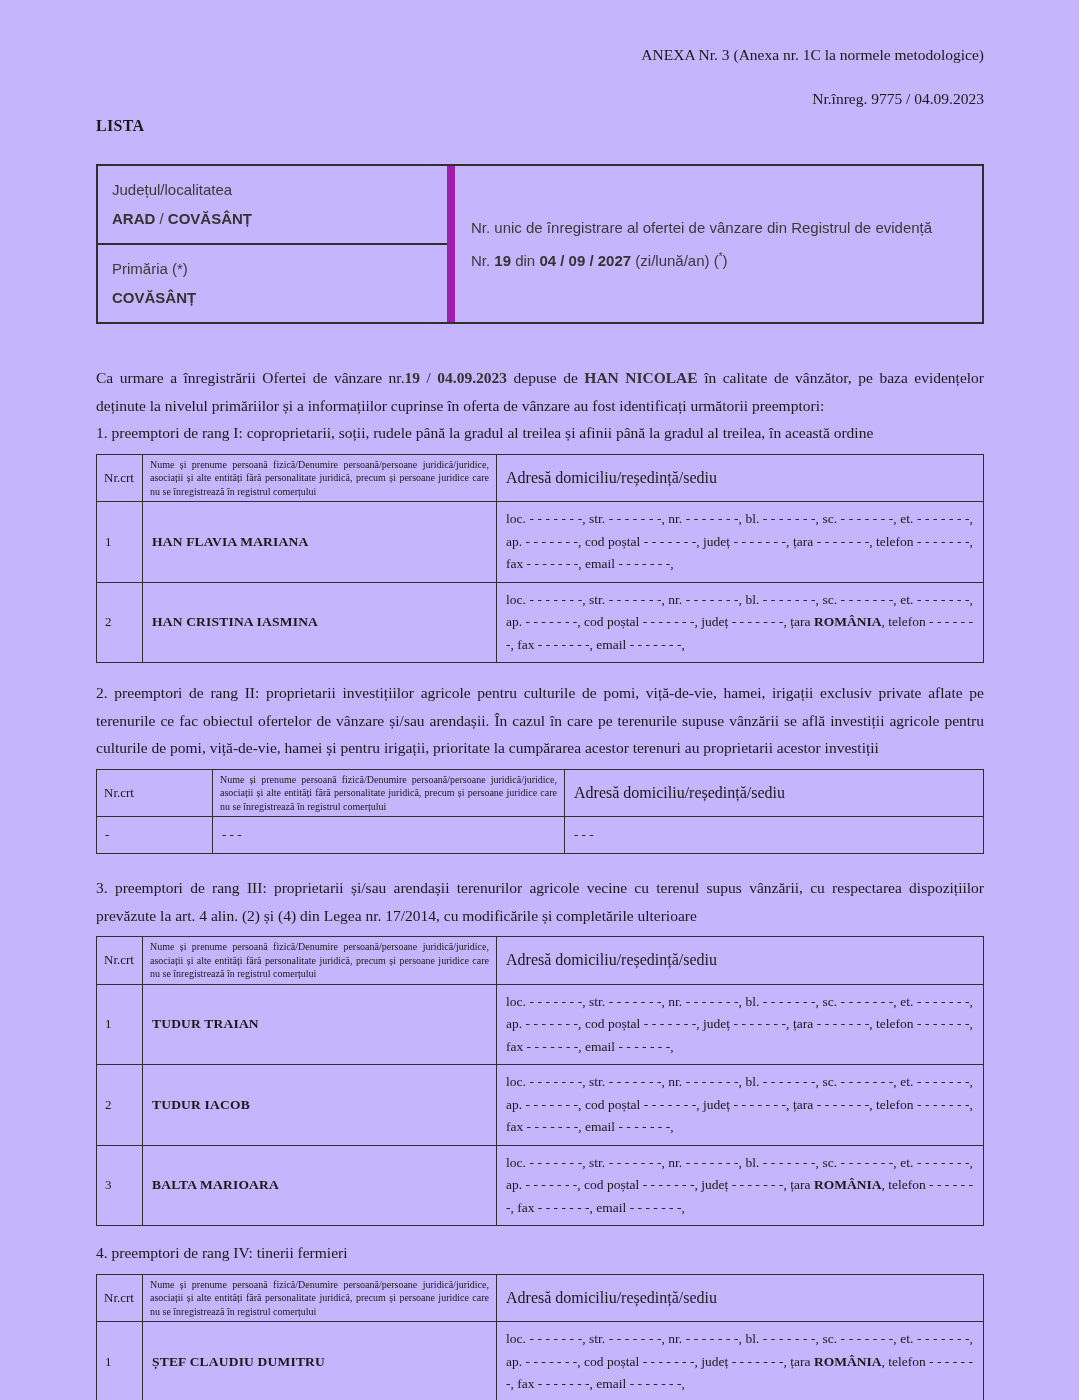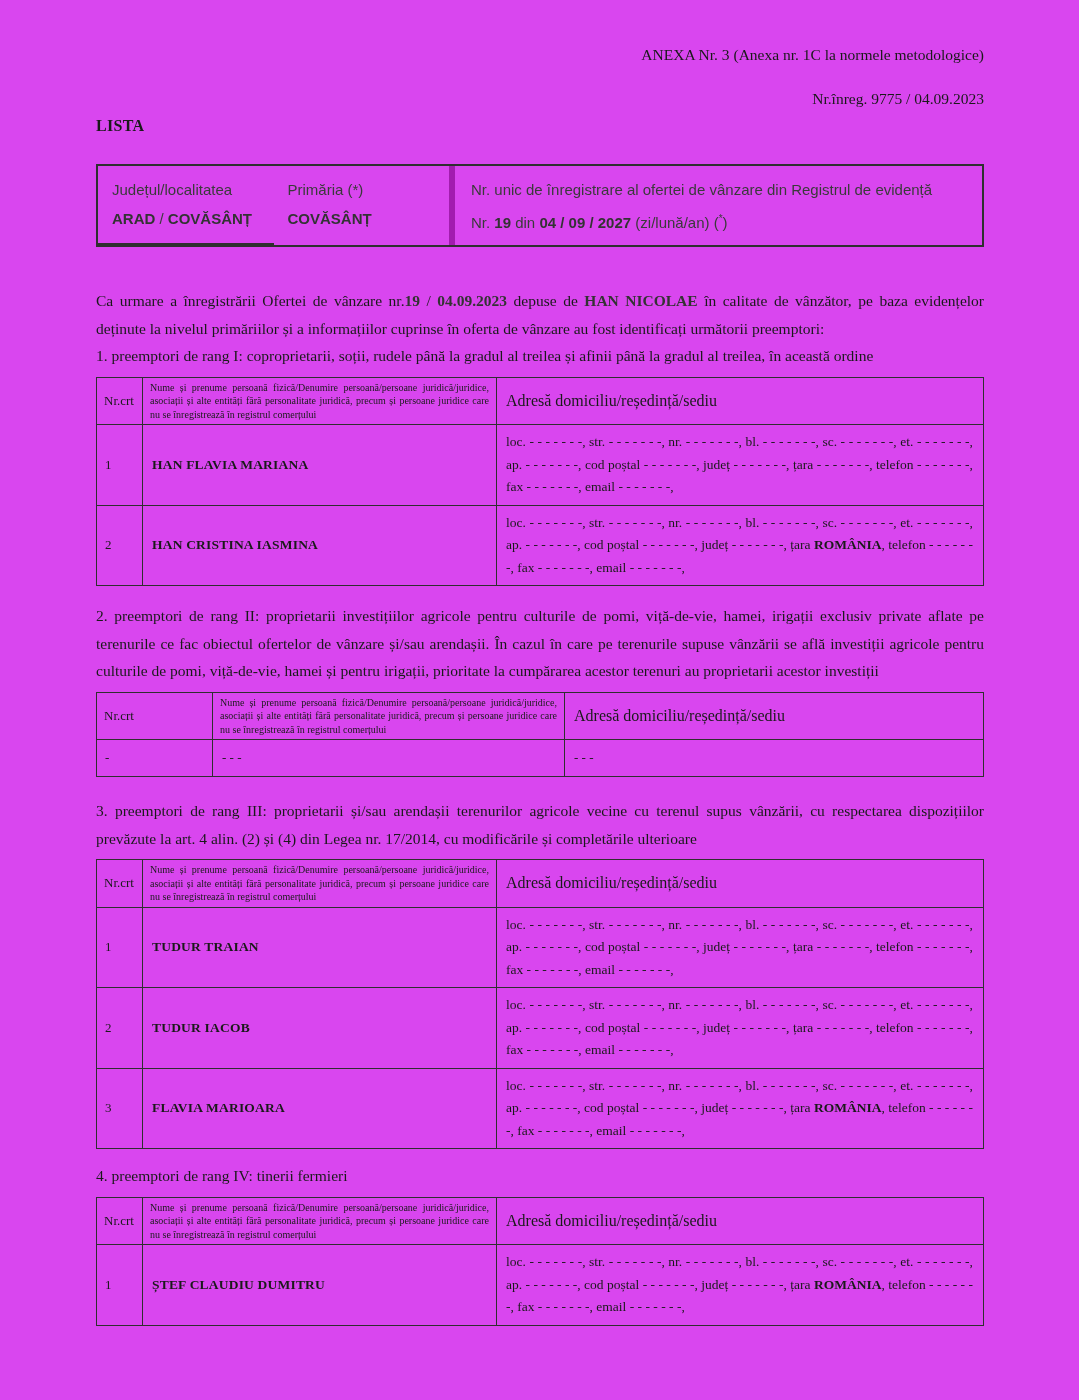--- a/index.html
+++ b/index.html
@@ -1,29 +1,29 @@
 <!DOCTYPE html>
 <html><head>
 <meta charset="utf-8">
 <style>
   html,body { margin:0; padding:0; background:#e8e8e8; }
   .page {
-    width:1079px; height:1400px; background:#d946ef; margin:0 auto;
+    width:1079px; height:1400px; background:#c4b5fd; margin:0 auto;
     box-sizing:border-box; padding:46px 95px 0 96px; position:relative;
     font-family:"Liberation Serif", serif; color:#1a1a1a; overflow:hidden;
   }
   .right { text-align:right; font-size:15.5px; }
   .regline { margin-top:26px; }
   .doc-title { text-align:left; font-weight:bold; font-size:16px; margin-top:9px; letter-spacing:0.3px; }
   .doc-subtitle { text-align:center; font-weight:bold; font-size:15.5px; line-height:26px; margin-top:5px; }
 
   
   .info-table { display:grid; grid-template-columns:357px 1fr; border:2px solid #2f2f2f; margin-top:29px;
     font-family:"Liberation Sans", sans-serif; color:#3a3a3a; font-size:15px; }
-  .info-left { border-right:6px solid #a21caf; display:flex; }
+  .info-left { border-right:8px solid #a21caf; display:flex; flex-direction:column; }
   .info-cell { padding:9px 14px 10px 14px; line-height:29px; flex:1; }
   .info-cell.top { border-bottom:2px solid #2f2f2f; }
   .info-right { padding:8px 16px; line-height:29px; display:flex; flex-direction:column; justify-content:center; }
   .jst { text-align:justify; }
   .b { font-weight:bold; color:#333; }
   sup.star { font-size:10px; vertical-align:6px; }
 
   
   .para { font-size:15.5px; line-height:27.5px; text-align:justify; margin:0; }
   .intro { margin-top:40px; }
@@ -148,21 +148,21 @@
       <td class="cell-name">TUDUR TRAIAN</td>
       <td class="cell-addr addr"><span>loc. - - - - - - -, str. - - - - - - -, nr. - - - - - - -, bl. - - - - - - -, sc. - - - - - - -, et. - - - - - - -, ap. - - - - - - -, cod poștal - - - - - - -, județ - - - - - - -, țara </span><span data-weight="normal">- - - - - - -</span><span>, telefon - - - - - - -, fax - - - - - - -, email - - - - - - -,</span></td>
     </tr>
     <tr class="drow">
       <td class="cell-nr">2</td>
       <td class="cell-name">TUDUR IACOB</td>
       <td class="cell-addr addr"><span>loc. - - - - - - -, str. - - - - - - -, nr. - - - - - - -, bl. - - - - - - -, sc. - - - - - - -, et. - - - - - - -, ap. - - - - - - -, cod poștal - - - - - - -, județ - - - - - - -, țara </span><span data-weight="normal">- - - - - - -</span><span>, telefon - - - - - - -, fax - - - - - - -, email - - - - - - -,</span></td>
     </tr>
     <tr class="drow">
       <td class="cell-nr">3</td>
-      <td class="cell-name">FLAVIA MARIOARA</td>
+      <td class="cell-name">BALTA MARIOARA</td>
       <td class="cell-addr addr"><span>loc. - - - - - - -, str. - - - - - - -, nr. - - - - - - -, bl. - - - - - - -, sc. - - - - - - -, et. - - - - - - -, ap. - - - - - - -, cod poștal - - - - - - -, județ - - - - - - -, țara </span><span data-weight="bold">ROMÂNIA</span><span>, telefon - - - - - - -, fax - - - - - - -, email - - - - - - -,</span></td>
     </tr>
   </tbody>
     </table>
 
   <p class="para sect-head sp14">4. preemptori de rang IV: tinerii fermieri</p>
 
   <table class="list">
     <colgroup>
         <col class="c-nr">

